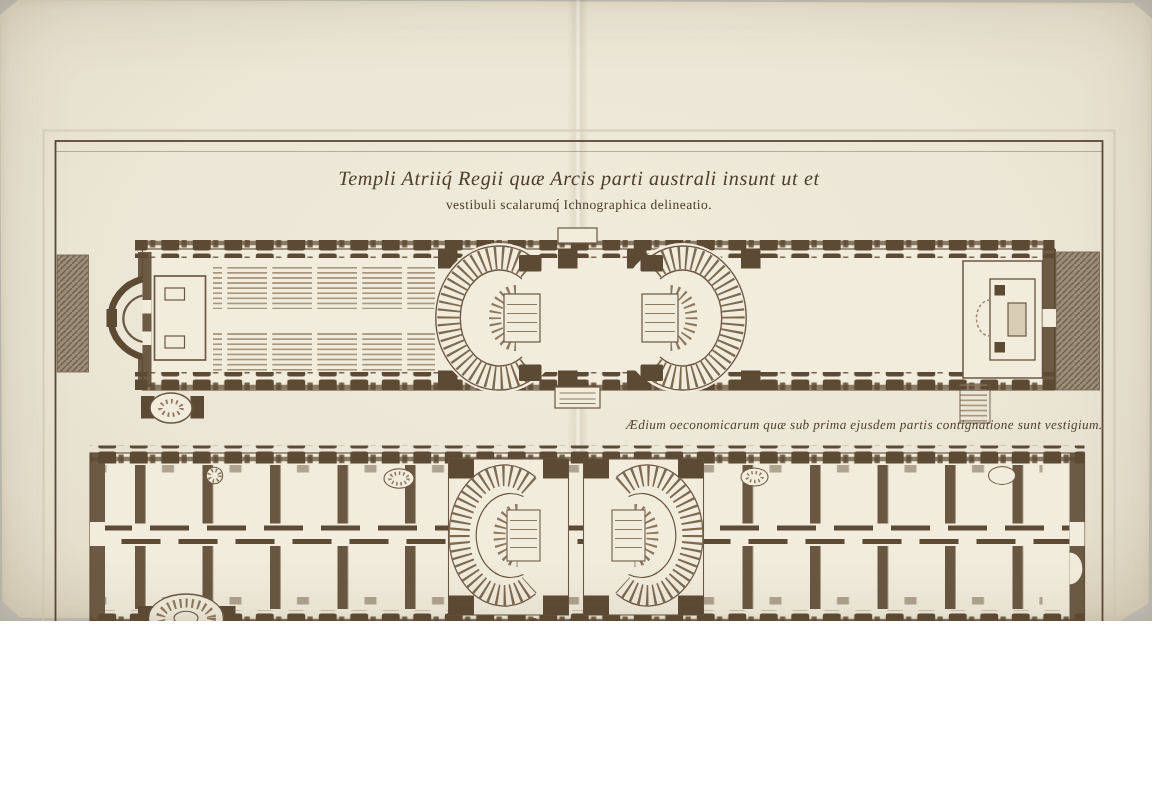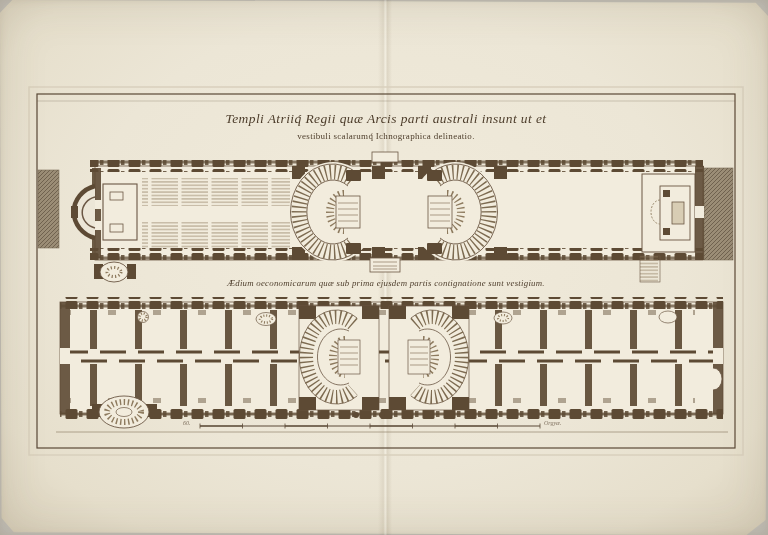--- a/index.html
+++ b/index.html
@@ -1,29 +1,29 @@
 <!DOCTYPE html>
 <html><head>
 <meta charset="utf-8">
 <style>
   html,body{margin:0;padding:0;}
-  .photo{position:relative;width:768px;height:535px;background:#c6c3bc;overflow:hidden;
+  .photo{position:relative;width:768px;height:414px;background:#c6c3bc;overflow:hidden;
          font-family:"Liberation Serif",serif;}
   .paper{position:absolute;inset:0;
          background:radial-gradient(ellipse at 50% 45%, #f1ebdb 0%, #ece6d6 55%, #e6dfcc 82%, #d9d0bb 100%);
          clip-path:polygon(0% 2.4%, 1.6% 0%, 98.4% 0.5%, 100% 3%, 99.7% 97.2%, 97.2% 100%, 1.8% 99.5%, 0.2% 96.8%);}
   .paper-shade{position:absolute;inset:0;pointer-events:none;
          box-shadow:inset 0 0 48px rgba(95,78,50,.16), inset 0 0 8px rgba(95,78,50,.10);}
   .fold{position:absolute;left:378px;top:0;width:14px;height:535px;pointer-events:none;
          background:linear-gradient(90deg, rgba(110,92,62,0) 0%, rgba(110,92,62,.10) 38%,
                     rgba(255,255,248,.30) 52%, rgba(110,92,62,.12) 68%, rgba(110,92,62,0) 100%);}
   .plate-text{position:absolute;left:37px;width:698px;text-align:center;color:#4e3e2c;}
   .t1{top:111px;font-style:italic;font-size:13.5px;letter-spacing:.4px;}
   .t2{top:131px;font-size:9px;letter-spacing:.3px;}
-  .cap{top:278px;font-style:italic;font-size:8.8px;letter-spacing:.25px;}
+  .cap{top:278px;font-style:italic;font-size:8.8px;letter-spacing:.25px;text-align:right;}
   .scale-label{position:absolute;font-style:italic;font-size:6px;color:#5a4936;opacity:.75;}
   .sl-left{left:183px;top:420px;}
   .sl-right{left:544px;top:420px;}
   svg{position:absolute;left:0;top:0;}
 </style>
 </head>
 <body>
 
 <div class="photo">
   <div class="paper"></div>

